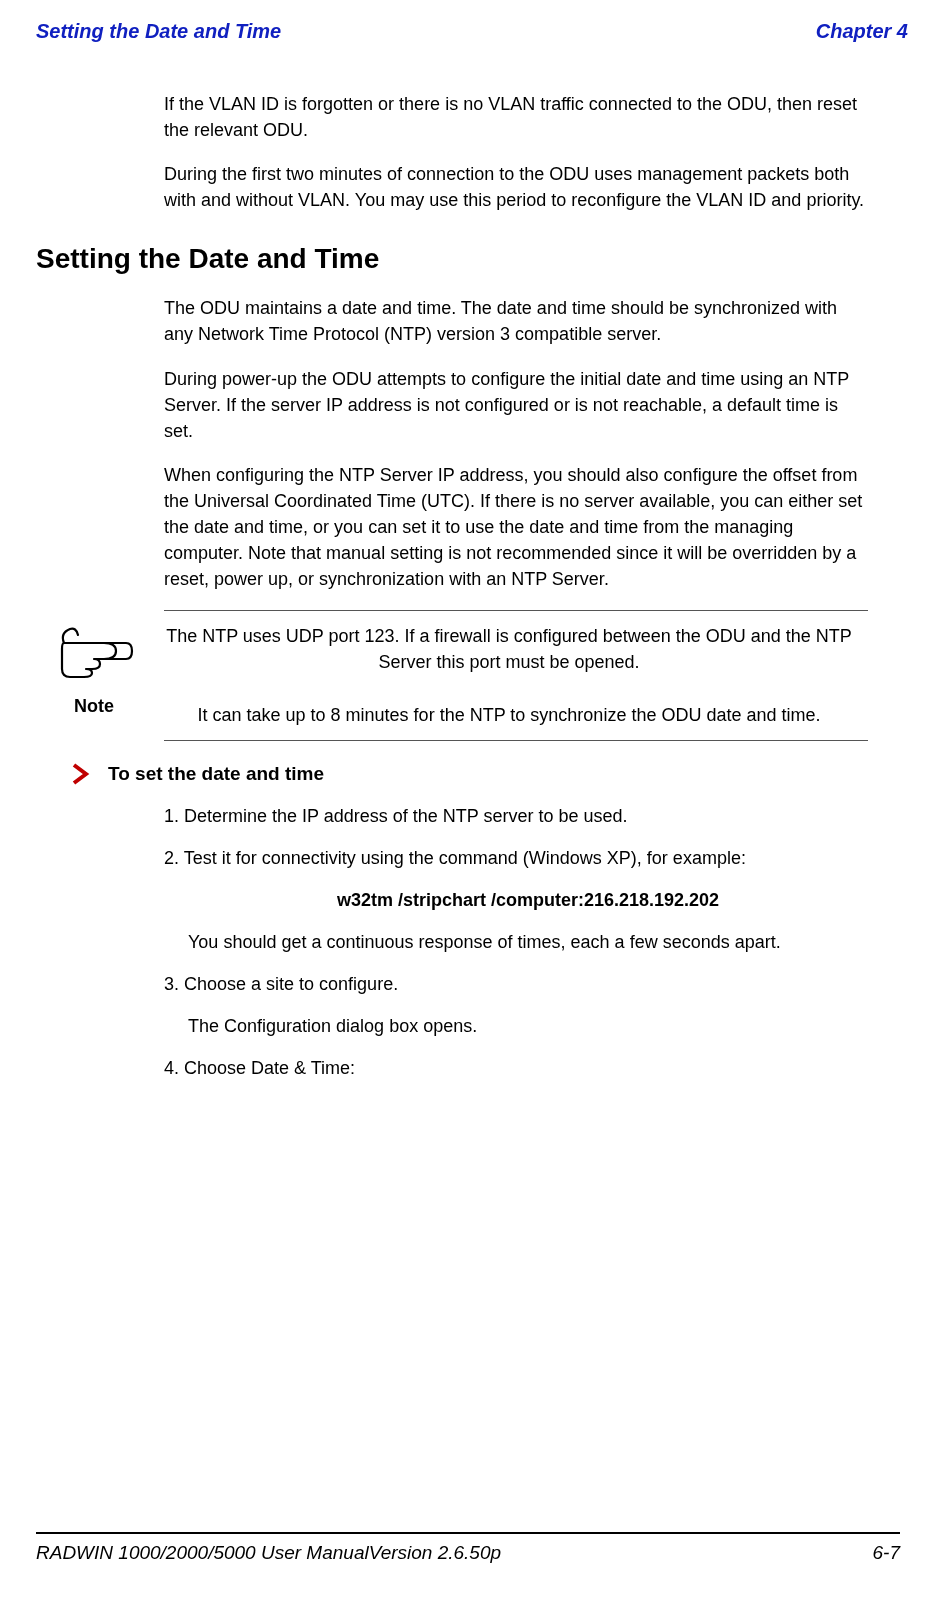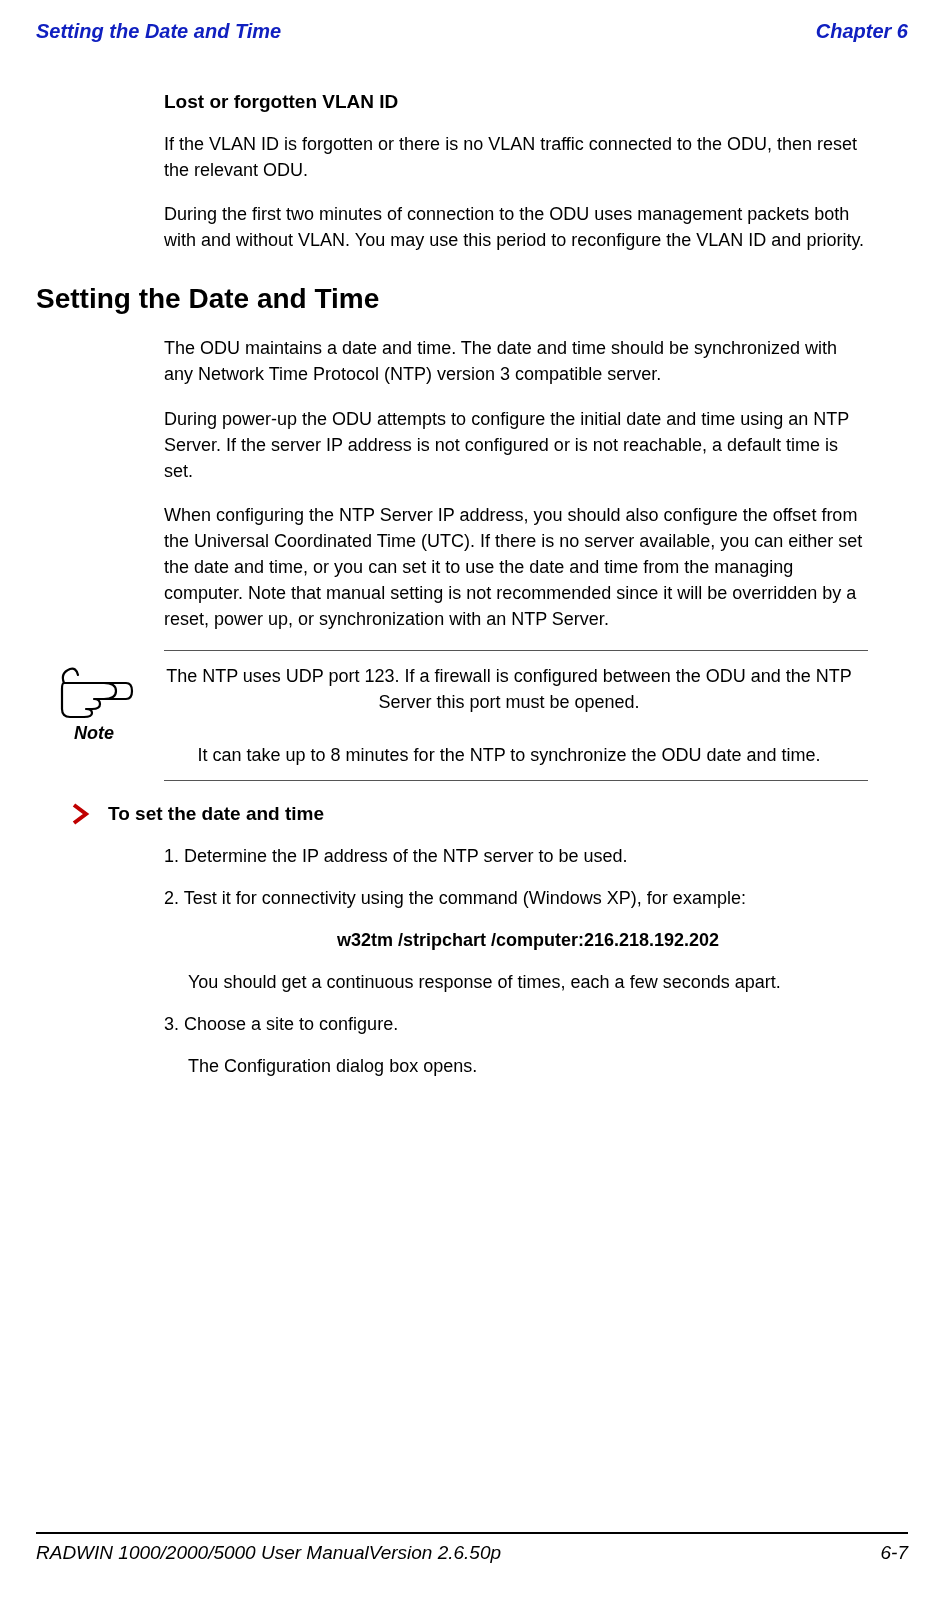--- a/index.html
+++ b/index.html
@@ -63,24 +63,23 @@
       padding: 12px 0 12px 0;
     }
     .note-left {
       width: 96px;
       text-align: center;
       flex: 0 0 96px;
       margin-left: -128px;
       padding-left: 20px;
     }
     .note-label {
-      font-style: italic;
       font-weight: bold;
       font-size: 18px;
-      margin-top: 4px;
+      margin-top: 17px;
     }
     .note-body {
       flex: 1;
       text-align: center;
     }
     .note-body p {
       font-size: 18px;
       line-height: 1.45;
       margin-bottom: 16px;
     }
@@ -106,41 +105,40 @@
     .ol-sub {
       font-size: 18px;
       line-height: 1.45;
       margin: 0 0 16px 24px;
     }
     .ol-sub.bold { font-weight: bold; text-align: center; }
     .footer {
       position: absolute;
       bottom: 40px;
       left: 36px;
-      right: 36px;
+      right: 44px;
       border-top: 2px solid #000;
       padding-top: 8px;
       display: flex;
       justify-content: space-between;
       font-style: italic;
       font-size: 19px;
     }
     .hand-svg { display:block; margin: 0 auto 2px auto; }
   </style>
 </head>
 <body>
 
 <div class="header-row">
   <div class="header-left">Setting the Date and Time</div>
-  <div class="header-right">Chapter 6</div>
+  <div class="header-right">Chapter 4</div>
 </div>
 
 <div class="content">
 
-  <div class="sub-h">Lost or forgotten VLAN ID</div>
   <p class="para">If the VLAN ID is forgotten or there is no VLAN traffic connected to the ODU, then reset the relevant ODU.</p>
   <p class="para">During the first two minutes of connection to the ODU uses management packets both with and without VLAN. You may use this period to reconfigure the VLAN ID and priority.</p>
 
 </div>
 
 <h1 class="h1">Setting the Date and Time</h1>
 
 <div class="content">
   <p class="para">The ODU maintains a date and time. The date and time should be synchronized with any Network Time Protocol (NTP) version 3 compatible server.</p>
   <p class="para">During power-up the ODU attempts to configure the initial date and time using an NTP Server. If the server IP address is not configured or is not reachable, a default time is set.</p>
@@ -170,19 +168,20 @@
     </svg>
     <span class="proc-title">To set the date and time</span>
   </div>
 
   <p class="ol-item">1. Determine the IP address of the NTP server to be used.</p>
   <p class="ol-item">2.  Test it for connectivity using the command (Windows XP), for example:</p>
   <p class="ol-sub bold">w32tm /stripchart /computer:216.218.192.202</p>
   <p class="ol-sub">You should get a continuous response of times, each a few seconds apart.</p>
   <p class="ol-item">3. Choose a site to configure.</p>
   <p class="ol-sub">The Configuration dialog box opens.</p>
+  <p class="ol-item">4. Choose Date &amp; Time:</p>
 
 </div>
 
 <div class="footer">
   <span>RADWIN 1000/2000/5000 User ManualVersion  2.6.50p</span>
   <span>6-7</span>
 </div>
 
 </body></html>

